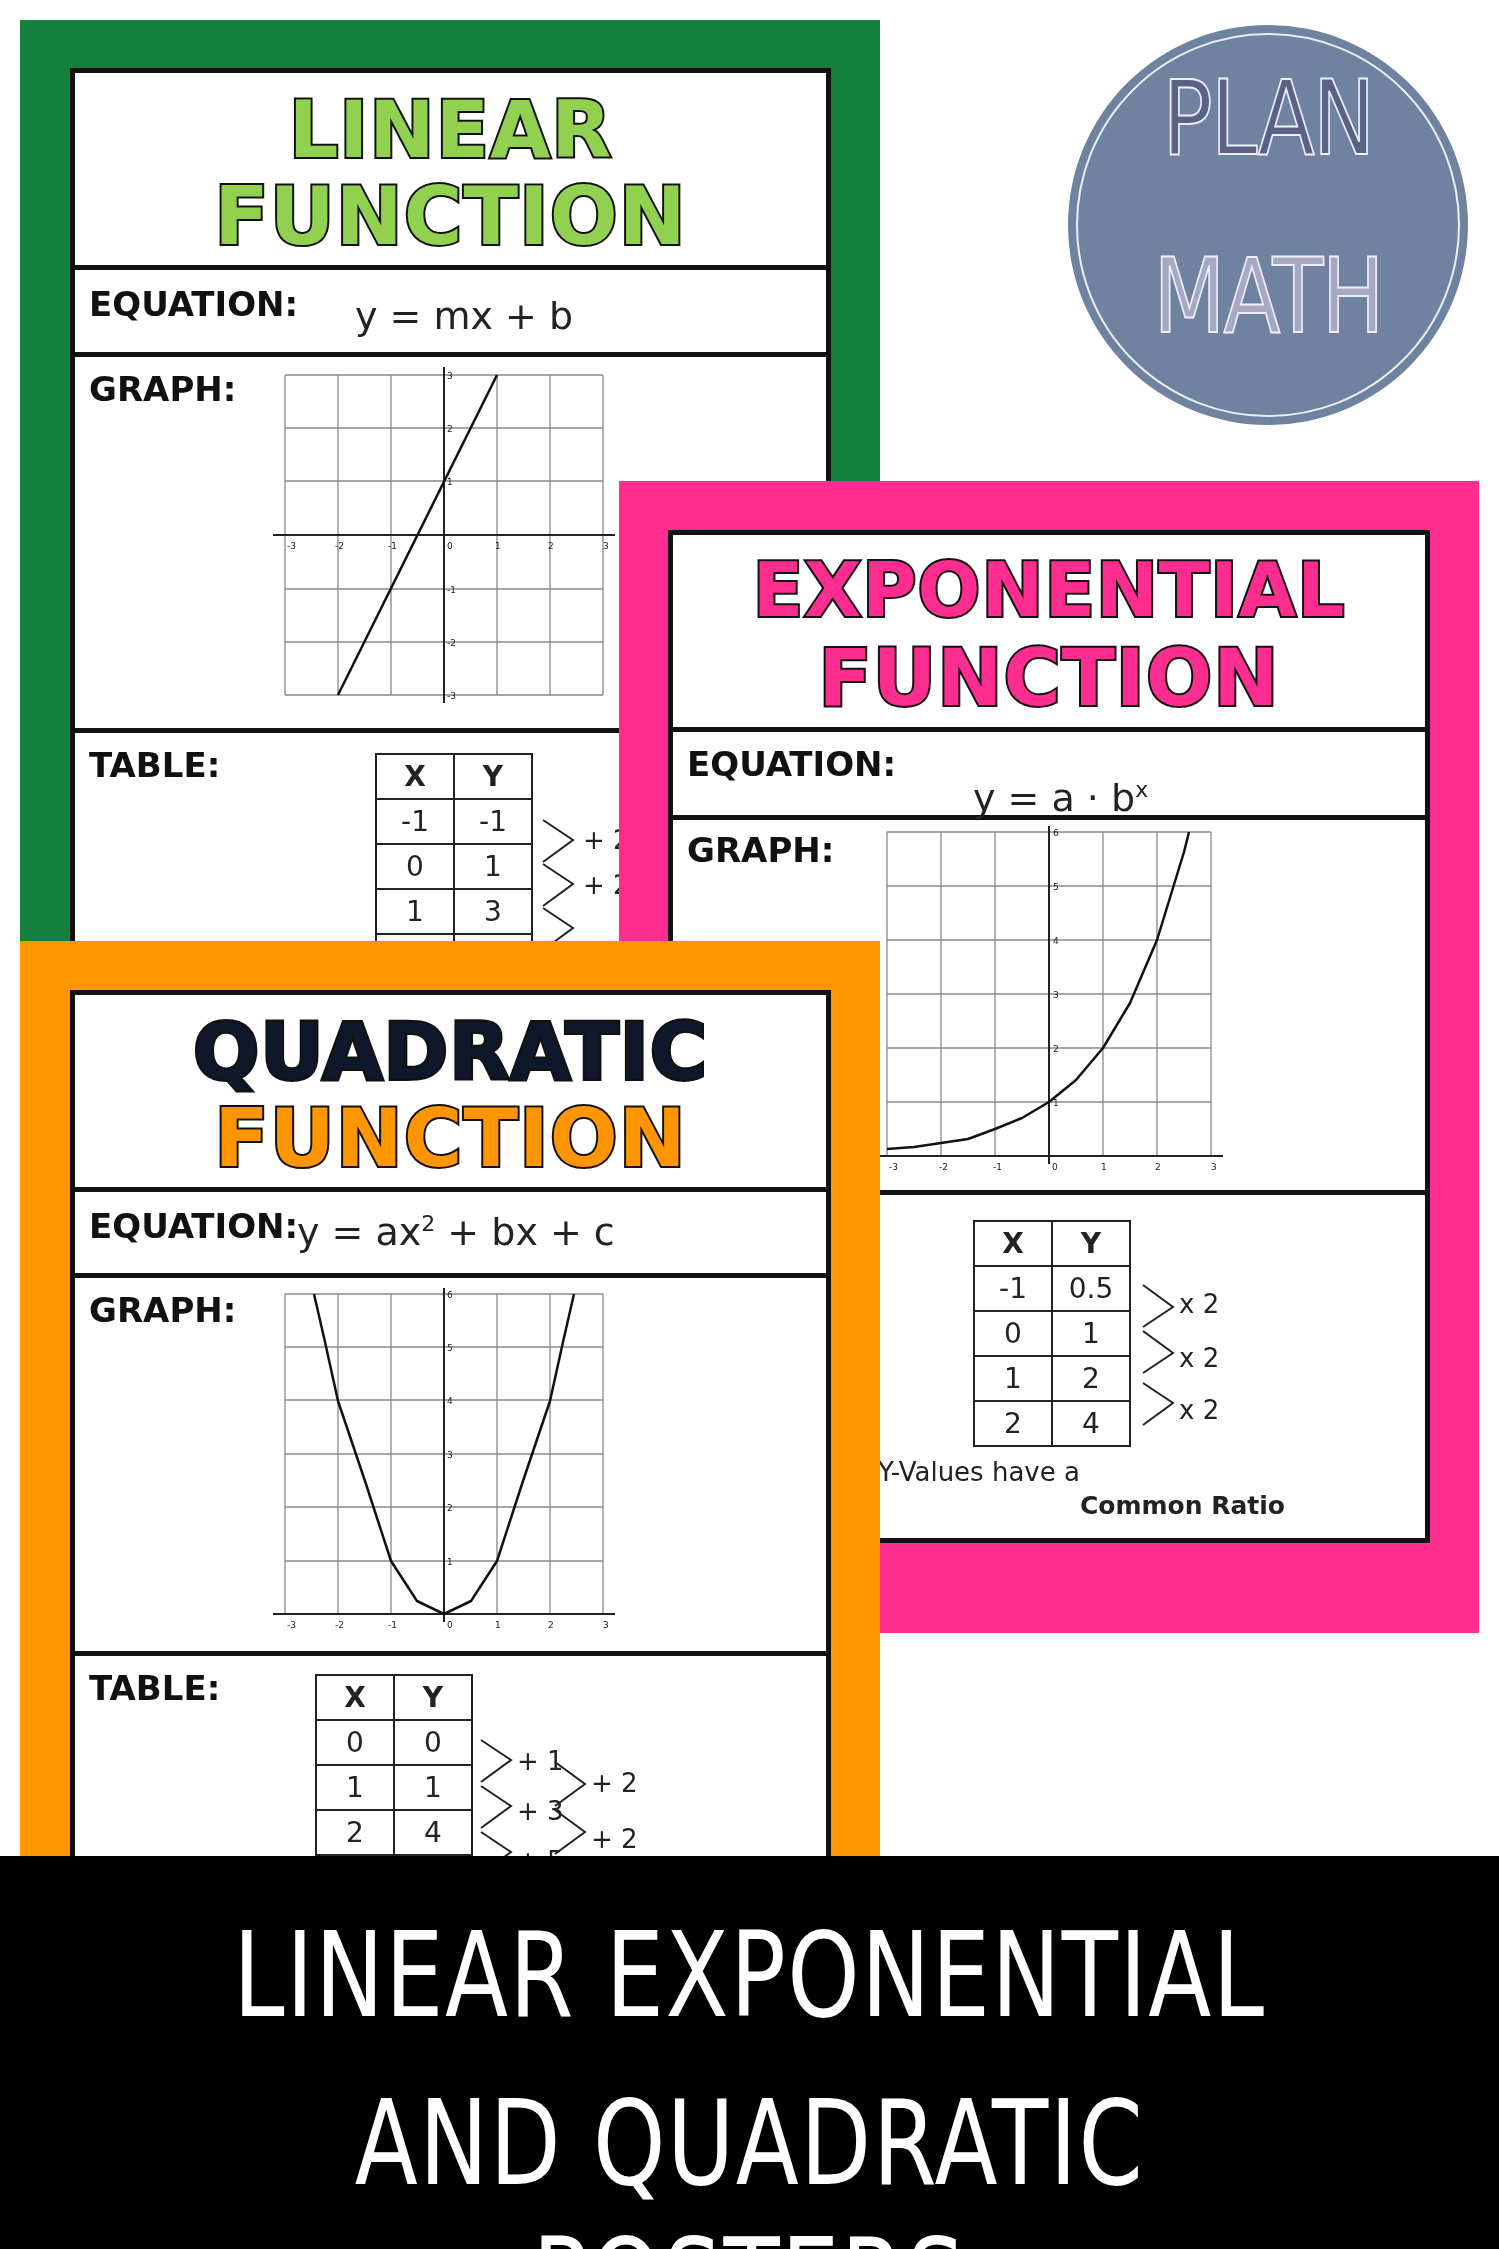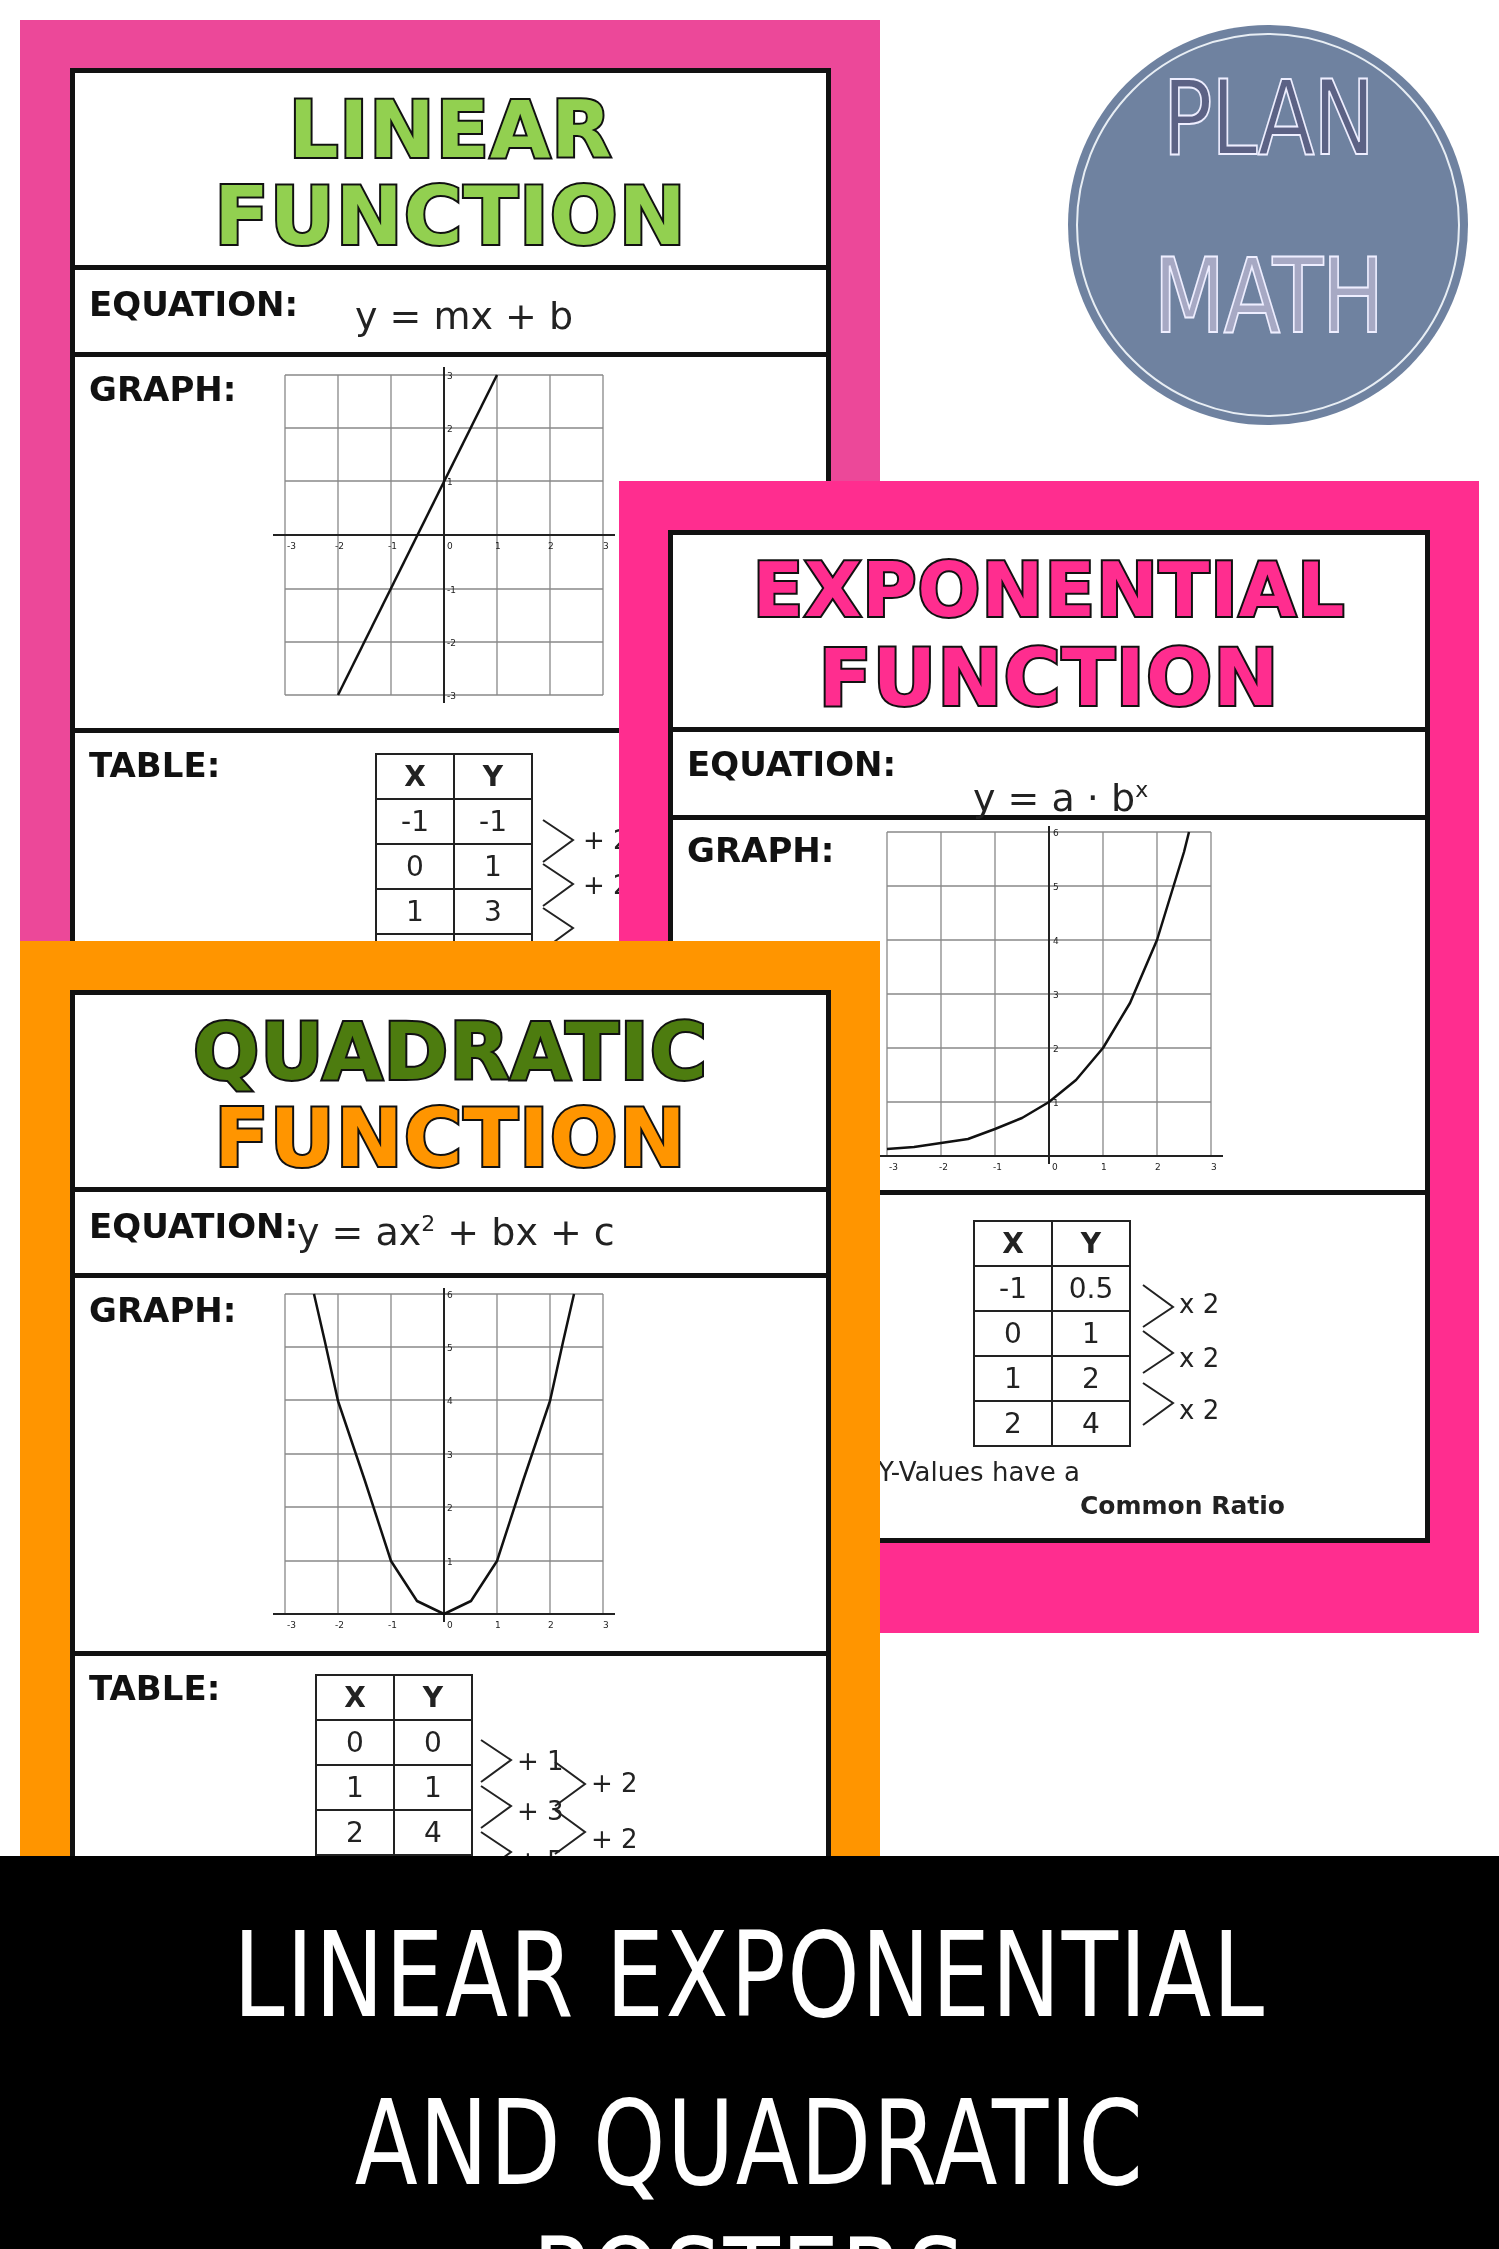--- a/index.html
+++ b/index.html
@@ -21,21 +21,21 @@
   .banner { position:absolute; left:0; top:1856px; width:1499px; height:393px; background:#000; }
   .banner-line { position:absolute; left:0; right:0; text-align:center; color:#fff; font-family:"DejaVu Sans", sans-serif;
                  font-size:118px; letter-spacing:2px; transform:scaleX(0.78); transform-origin:center; }
   .logo { position:absolute; left:1068px; top:25px; width:400px; height:400px; border-radius:50%; background:#6f82a0; }
   .logo-ring { position:absolute; left:8px; top:8px; right:8px; bottom:8px; border-radius:50%; border:2px solid #e8eef4; }
   .logo-text { position:absolute; left:0; right:0; text-align:center; }
 </style>
 </head>
 <body>
 
-<div class="poster" style="left:20px; top:20px; width:860px; height:1100px; background:#ec4899;">
+<div class="poster" style="left:20px; top:20px; width:860px; height:1100px; background:#15803d;">
   <div class="inner" style="left:50px; top:48px; width:761px; height:1100px;">
     <div class="sec" style="top:0; height:197px;">
       <div class="title" style="top:18px; font-size:78px; color:#92d050;">LINEAR</div>
       <div class="title" style="top:104px; font-size:80px; color:#92d050;">FUNCTION</div>
     </div>
     <div class="sec" style="top:197px; height:87px;">
       <div class="label" style="left:14px; top:14px;">EQUATION:</div>
       <div class="eq" style="left:280px; top:24px;">y = mx + b</div>
     </div>
     <div class="sec" style="top:284px; height:376px;">
@@ -204,21 +204,21 @@
       <div class="diff" style="left:506px; top:200px;">x 2</div>
       <div style="position:absolute; left:0; width:612px; text-align:center; top:262px; font-family:'DejaVu Sans', sans-serif; font-size:26px; color:#222;">Y-Values have a</div>
       <div style="position:absolute; left:0; width:612px; text-align:right; top:296px; font-family:'DejaVu Sans', sans-serif; font-weight:bold; font-size:25px; color:#222;">Common Ratio</div>
     </div>
   </div>
 </div>
 
 <div class="poster" style="left:20px; top:941px; width:860px; height:1000px; background:#ff9500;">
   <div class="inner" style="left:50px; top:49px; width:761px; height:1000px;">
     <div class="sec" style="top:0; height:197px;">
-      <div class="title" style="top:18px; font-size:78px; color:#4d7c0f;">QUADRATIC</div>
+      <div class="title" style="top:18px; font-size:78px; color:#0f172a;">QUADRATIC</div>
       <div class="title" style="top:104px; font-size:80px; color:#ff9500;">FUNCTION</div>
     </div>
     <div class="sec" style="top:197px; height:86px;">
       <div class="label" style="left:14px; top:14px;">EQUATION:</div>
       <div class="eq" style="left:222px; top:18px;"><span>y = ax</span><sup>2</sup><span> + bx + c</span></div>
     </div>
     <div class="sec" style="top:283px; height:378px;">
       <div class="label" style="left:14px; top:12px;">GRAPH:</div>
       <svg width="370" height="360" style="position:absolute; left:190px; top:4px;">
         <g stroke="#888" stroke-width="1.3" fill="none">

